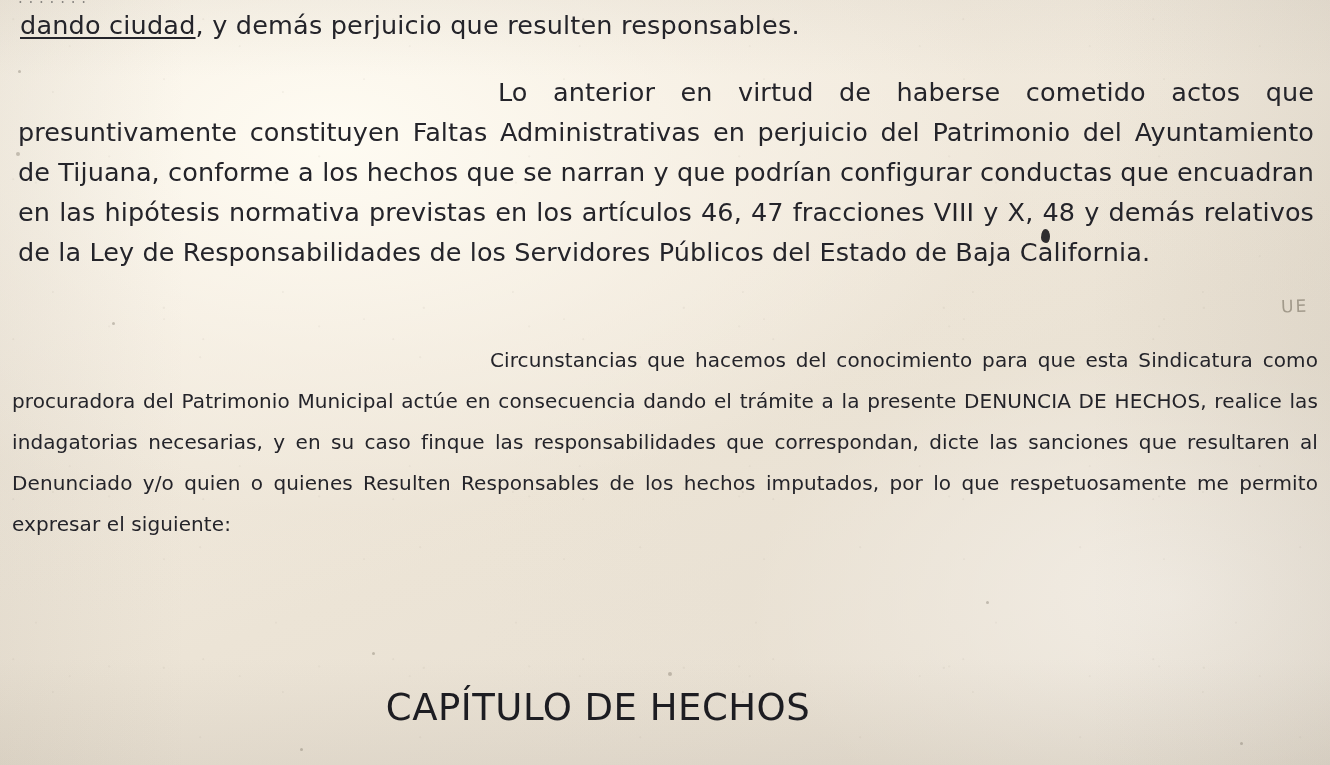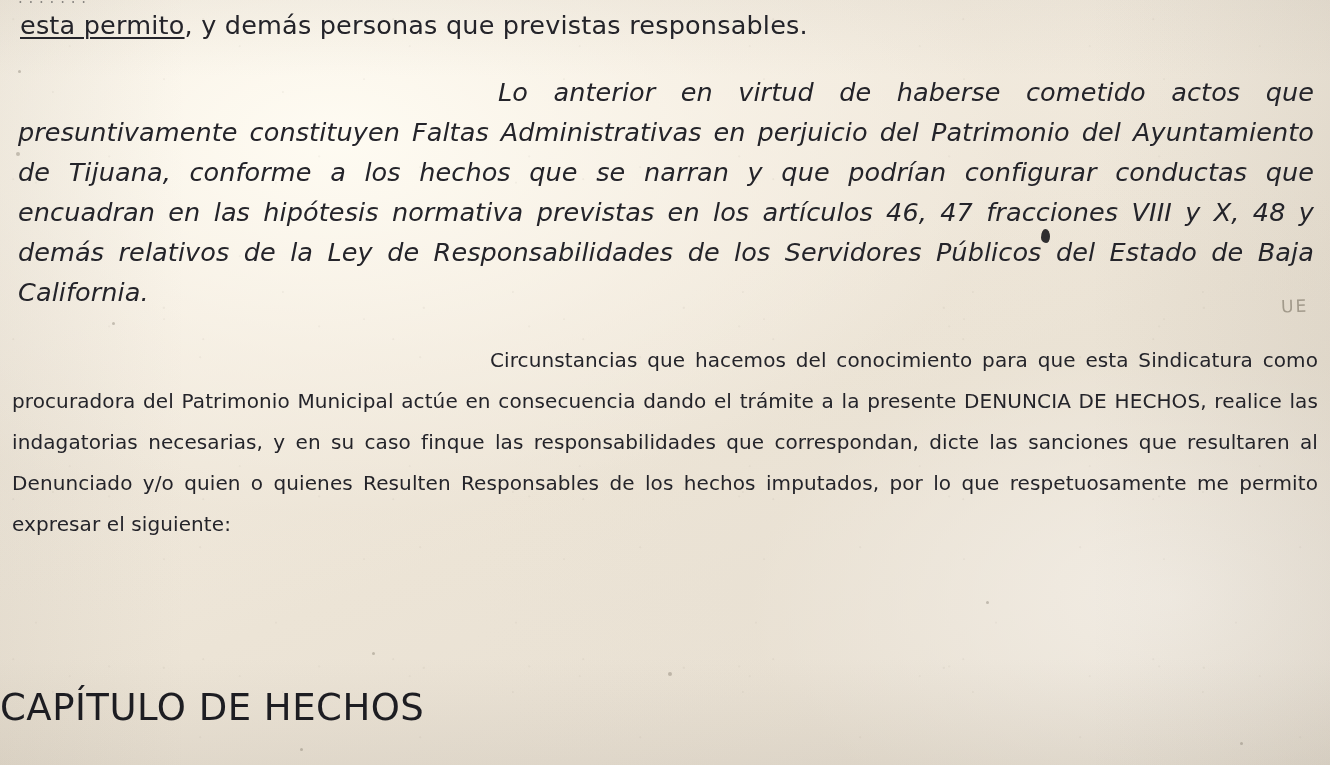--- a/index.html
+++ b/index.html
@@ -98,41 +98,41 @@
     text-decoration-thickness: 1.5px;
   }
 
   
   .para-1 {
     left: 18px;
     top: 72px;
     width: 1296px;
     font-size: 25.5px;
     line-height: 40px;
-    font-style: italic;
     letter-spacing: 0.1px;
     text-indent: 0;
   }
   .para-1 .indent-spacer { display: inline-block; width: 480px; }
 
   .para-2 {
     left: 12px;
     top: 340px;
     width: 1306px;
     font-size: 20px;
     line-height: 41px;
     letter-spacing: 0.1px;
   }
   .para-2 .indent-spacer { display: inline-block; width: 478px; }
 
   .heading {
     position: absolute;
     left: 0;
     top: 686px;
     width: 1196px;
+    text-align: center;
     font-family: "DejaVu Sans", sans-serif;
     font-size: 37px;
     letter-spacing: 0.5px;
     color: #1d1d22;
   }
 
   
   .stray-mark {
     position: absolute;
     right: 22px;
@@ -164,21 +164,21 @@
 
 <div class="page">
   <div class="grain"></div>
   <div class="vignette"></div>
 
   <div class="content">
 
     <div class="clipped-top">· · · · · · ·</div>
 
     <div class="para line-top">
-      <span class="underlined">esta permito</span><span>, y demás personas que previstas responsables.</span>
+      <span class="underlined">dando ciudad</span><span>, y demás perjuicio que resulten responsables.</span>
     </div>
 
     <div class="para para-1"><span class="indent-spacer"></span><span>Lo anterior en virtud de haberse cometido actos que presuntivamente constituyen Faltas Administrativas en perjuicio del Patrimonio del Ayuntamiento de Tijuana, conforme a los hechos que se narran y que podrían configurar conductas que encuadran en las hipótesis normativa previstas en los artículos 46, 47 fracciones VIII y X, 48 y demás relativos de la Ley de Responsabilidades de los Servidores Públicos del Estado de Baja California.</span></div>
 
     <div class="para para-2"><span class="indent-spacer"></span><span>Circunstancias que hacemos del conocimiento para que esta Sindicatura como procuradora del Patrimonio Municipal actúe en consecuencia dando el trámite a la presente DENUNCIA DE HECHOS, realice las indagatorias necesarias, y en su caso finque las responsabilidades que correspondan, dicte las sanciones que resultaren al Denunciado y/o quien o quienes Resulten Responsables de los hechos imputados, por lo que respetuosamente me permito expresar el siguiente:</span></div>
 
     <div class="heading">CAPÍTULO DE HECHOS</div>
 
     <div class="stray-mark">UE</div>
     <div class="ink-blot"></div>

